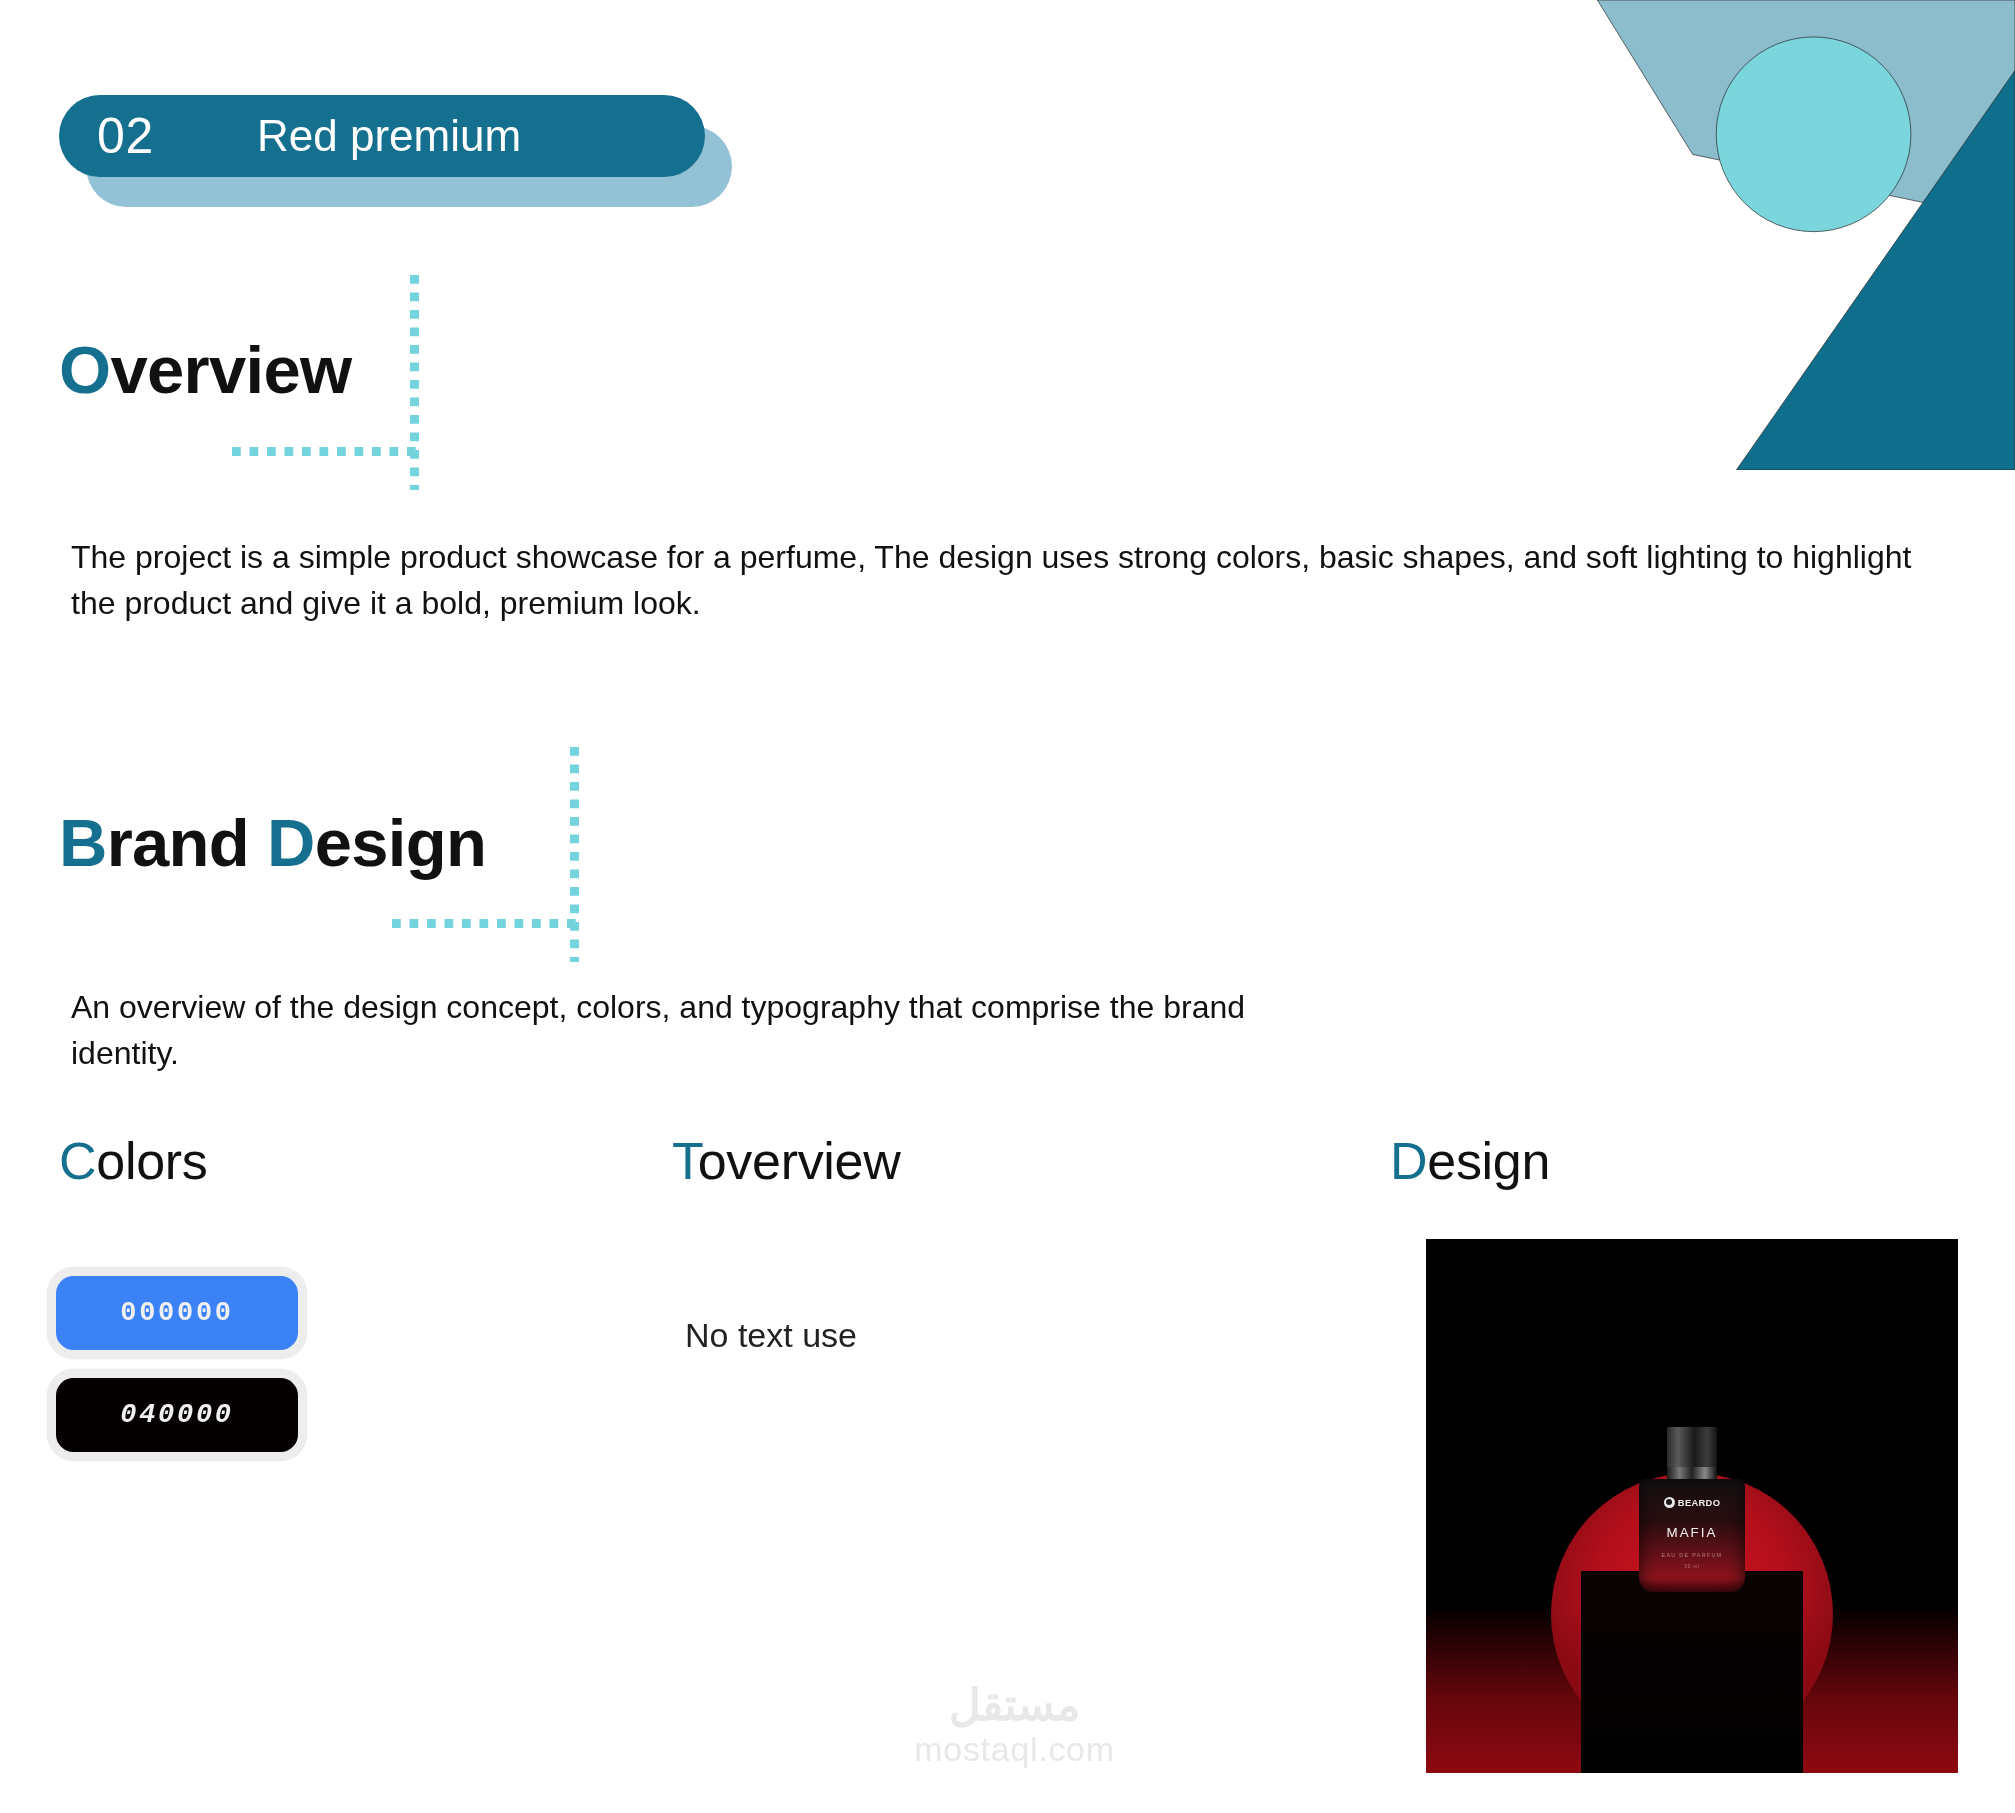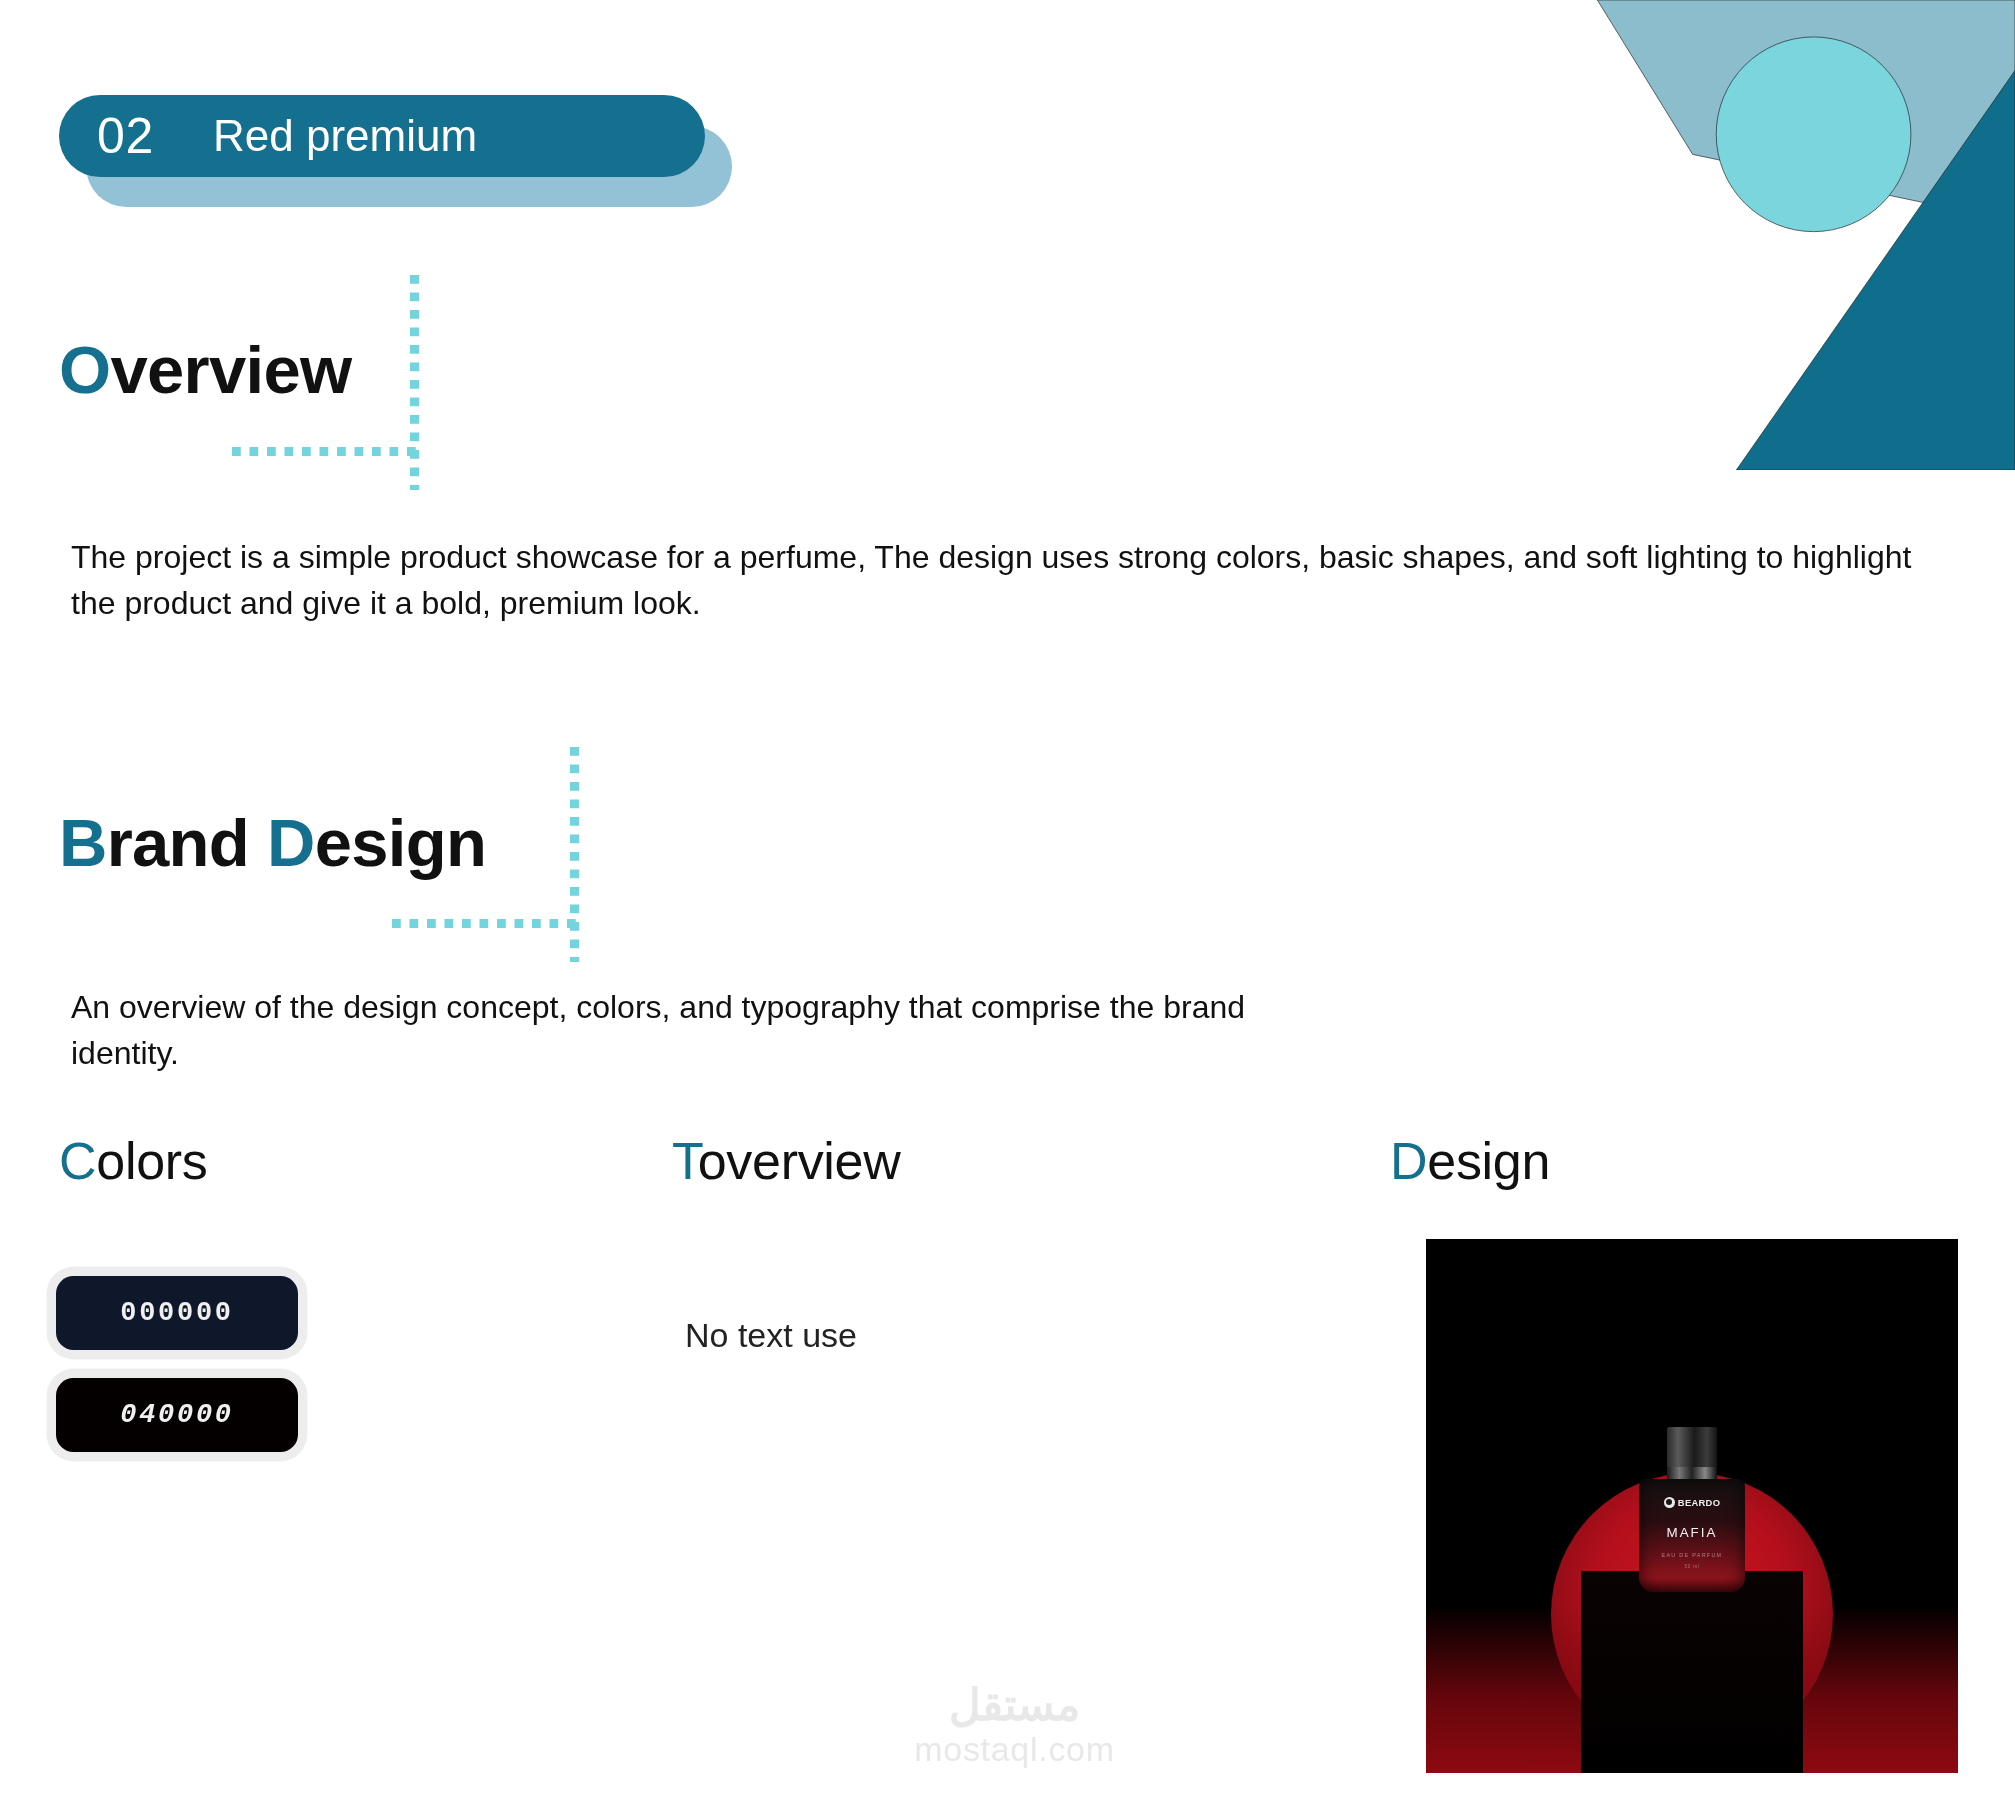--- a/index.html
+++ b/index.html
@@ -22,20 +22,21 @@
     background:#93c2d6;
     border-radius:43px;
   }
   .badge{
     position:absolute; left:0; top:0;
     width:646px; height:82px;
     background:#15708f;
     border-radius:43px;
     display:flex; align-items:center;
     color:#ffffff;
+    gap:44px;
   }
   .badge-num{
     font-size:50px; font-weight:500; letter-spacing:0.7px;
     margin-left:38px; line-height:1;
     font-family:"Liberation Sans", sans-serif;
   }
   .badge-title{
     font-size:44px; font-weight:400; margin-left:59px; line-height:1;
     font-family:"Liberation Sans", sans-serif;
   }
@@ -234,21 +235,21 @@
   <span class="cap">B</span><span>rand </span><span class="cap">D</span><span>esign</span>
 </h2>
 
 <p class="para" style="left:71px; top:984px; width:1263px;">An overview of the design concept, colors, and typography that comprise the brand identity.</p>
 
 <h3 class="sub-heading" style="left:59px; top:1135px;">
   <span class="cap">C</span><span>olors</span>
 </h3>
 
 <div class="chips" id="chips">
-    <div class="chip" style="background: #0f172a; color: rgb(240, 240, 240);">
+    <div class="chip" style="background: #3b82f6; color: rgb(240, 240, 240);">
       <span>000000</span>
     </div>
     <div class="chip" style="background: rgb(4, 0, 0); color: rgb(240, 240, 240); font-style: italic;">
       <span>040000</span>
     </div>
   </div>
 
 <h3 class="sub-heading" style="left:672px; top:1135px;">
   <span class="cap">T</span><span>overview</span>
 </h3>

